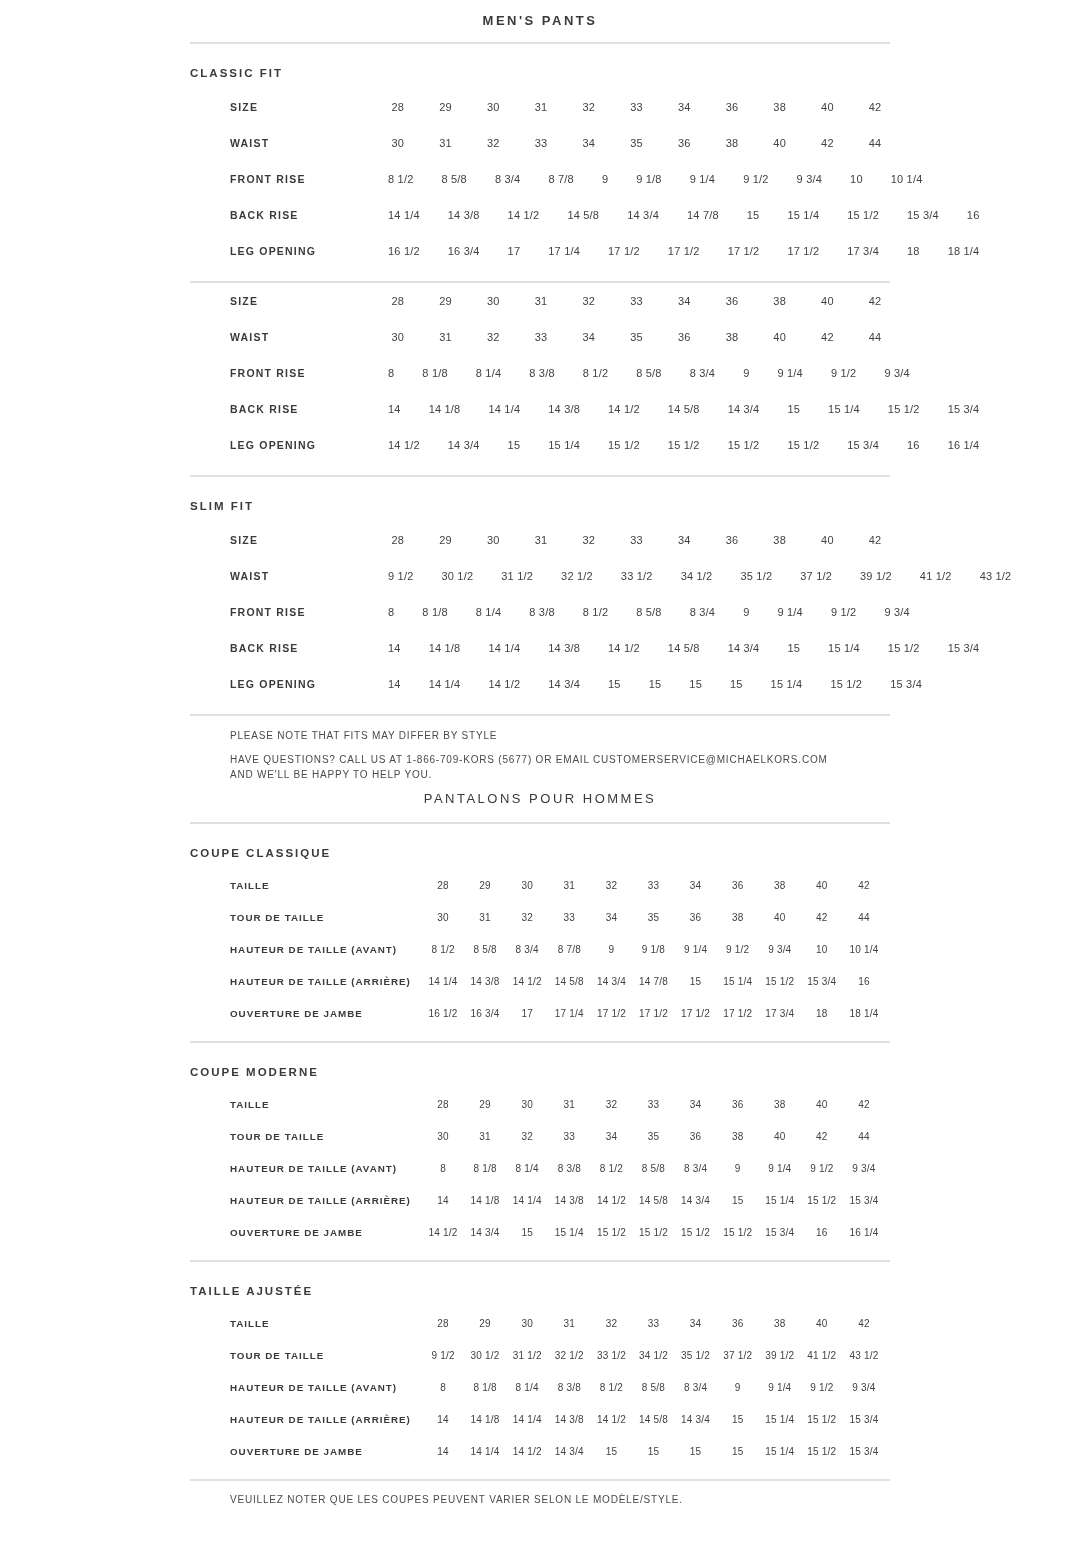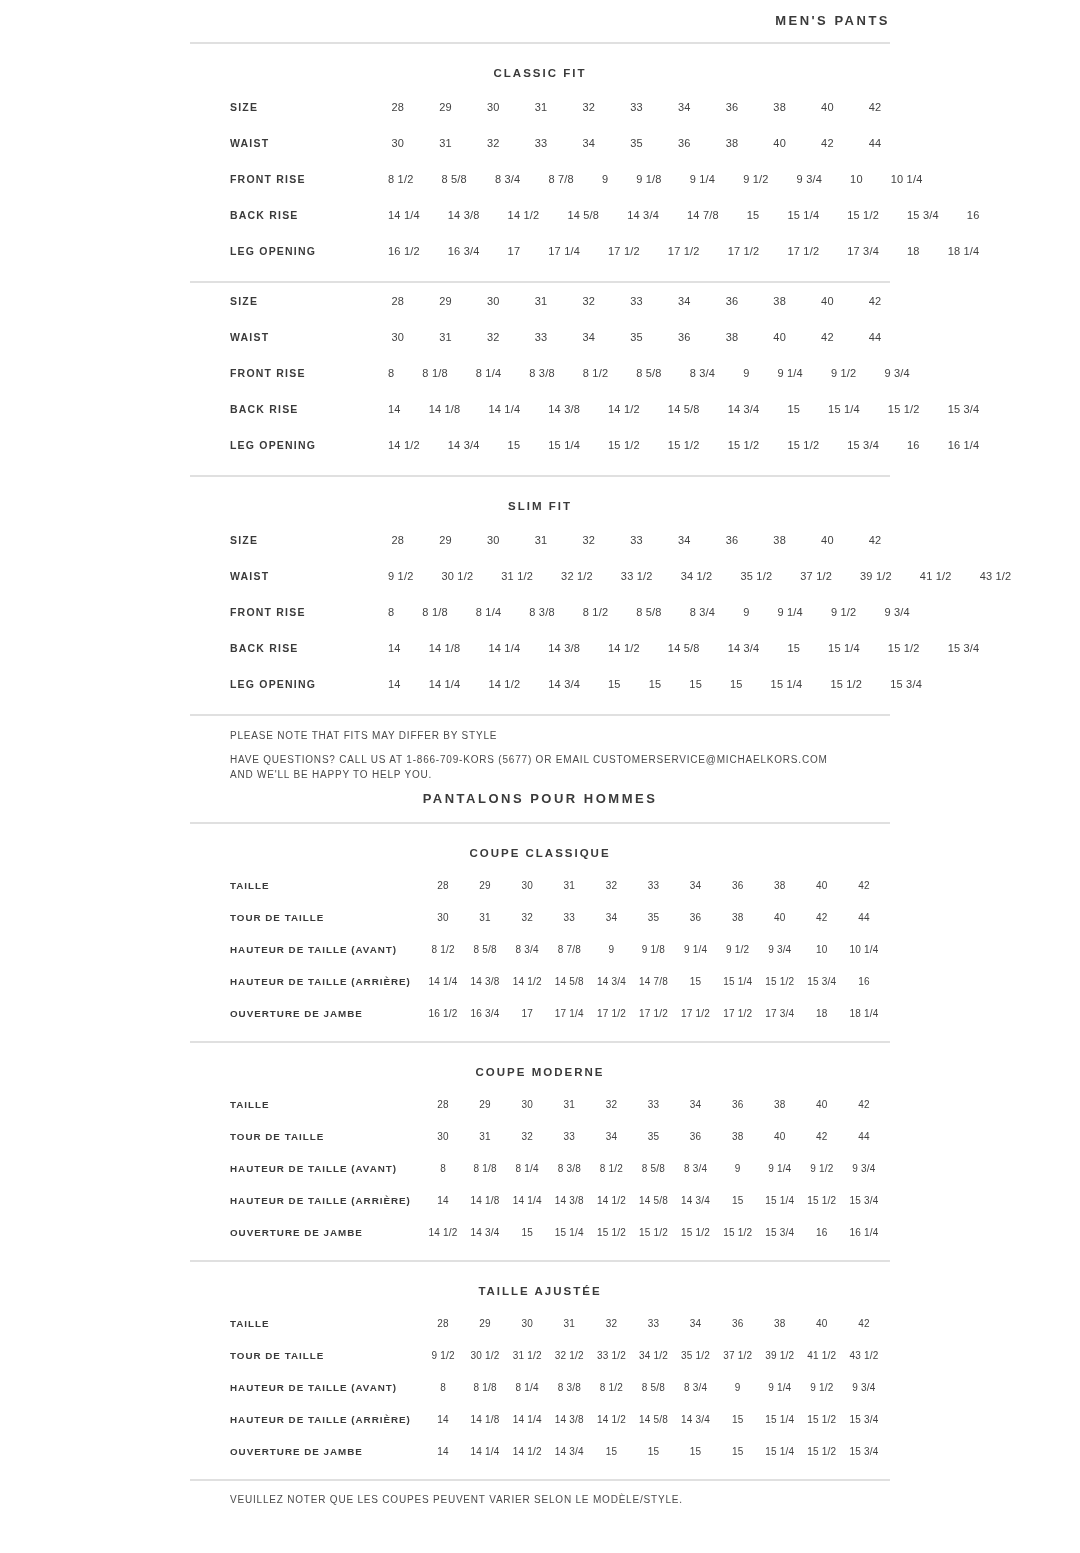--- a/index.html
+++ b/index.html
@@ -7,33 +7,32 @@
   body {
     width: 1080px;
     height: 1553px;
     font-family: "Liberation Sans", "DejaVu Sans", sans-serif;
     color: #3f3f3f;
     overflow: hidden;
   }
   .container { width: 700px; margin: 0 auto; }
 
   .page-title {
-    text-align: right;
+    text-align: center;
     font-size: 13px;
     font-weight: bold;
     letter-spacing: 2.5px;
     margin: 13px 0 14px;
     color: #3a3a3a;
   }
   .divider {
     border-top: 2px solid #e0e0e0;
     height: 0;
   }
   .section-title {
-    text-align: center;
     font-size: 11.5px;
     font-weight: bold;
     letter-spacing: 2px;
     color: #3a3a3a;
     margin: 23px 0 10px;
   }
 
   .size-table { padding: 0 5px 12px 40px; }
   .table-row {
     display: grid;
@@ -66,21 +65,21 @@
     font-size: 10px;
     letter-spacing: 0.8px;
     line-height: 1.5;
     color: #4a4a4a;
   }
   .notes.fr { margin-top: 11px; margin-bottom: 0; }
 
   .french-title {
     text-align: center;
     font-size: 13px;
-    font-weight: bold;
+    font-weight: normal;
     letter-spacing: 2.5px;
     color: #3a3a3a;
     margin: 4px 0 16px;
   }
 </style>
 </head>
 <body>
 
 <div class="container">
 

